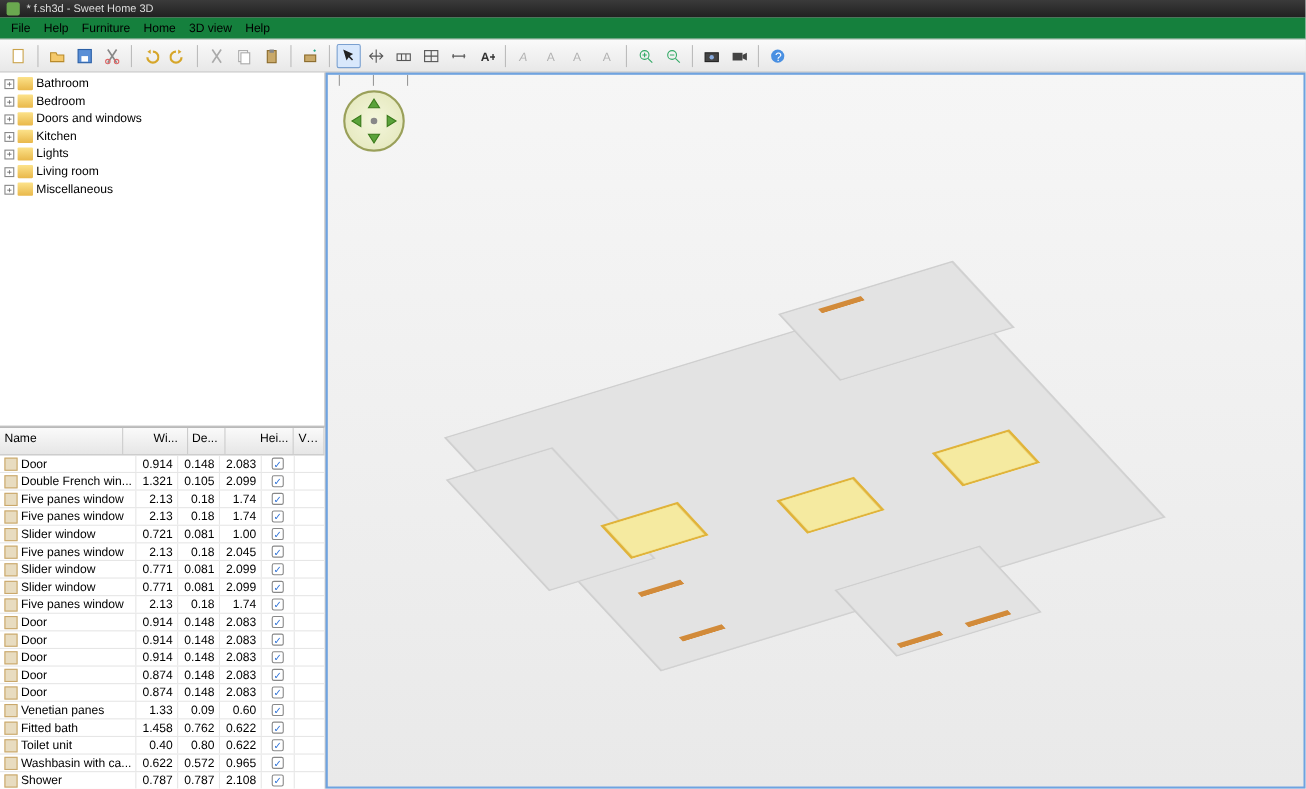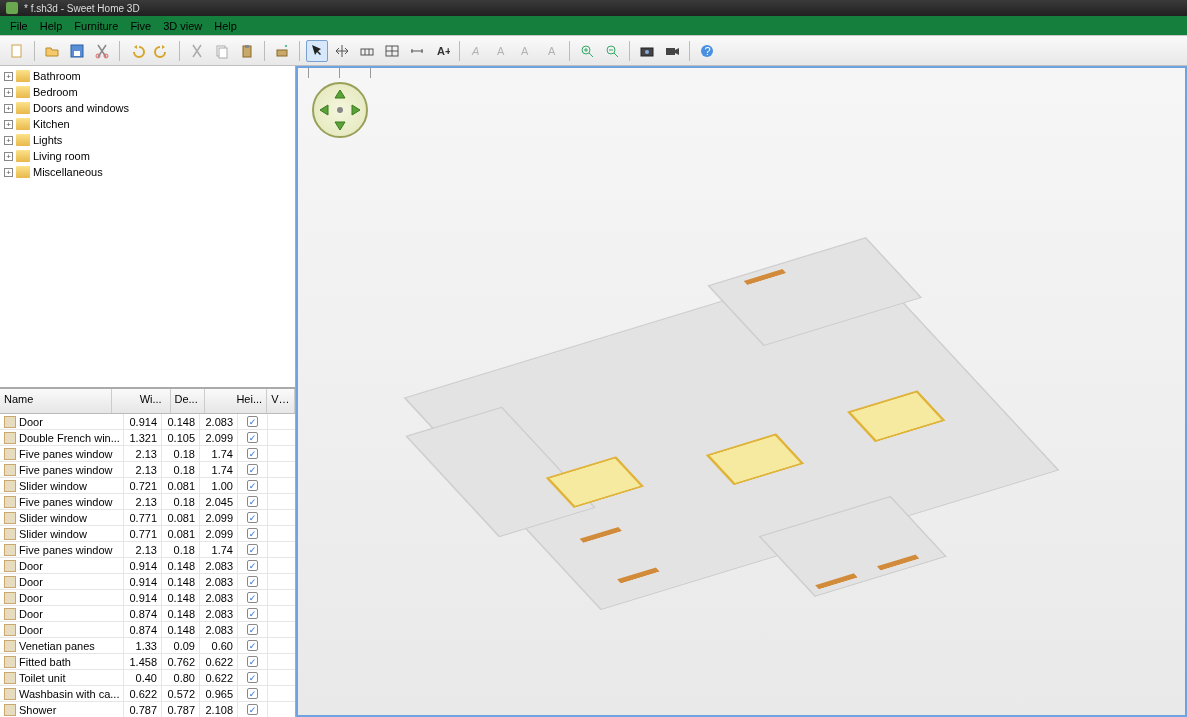--- a/index.html
+++ b/index.html
@@ -70,21 +70,21 @@
 
 <div class="titlebar">
   <span class="icon"></span>
   <span class="titlebar-text">* f.sh3d - Sweet Home 3D</span>
 </div>
 
 <div class="menubar">
   <span class="menu-item">File</span>
   <span class="menu-item">Help</span>
   <span class="menu-item">Furniture</span>
-  <span class="menu-item">Five</span>
+  <span class="menu-item">Home</span>
   <span class="menu-item">3D view</span>
   <span class="menu-item">Help</span>
 </div>
 
 <div class="toolbar">
   <span class="tb-btn">
       <svg viewBox="0 0 16 16">
         <rect x="3" y="2" width="9" height="12" fill="#fff" stroke="#caa34a"></rect>
       </svg>
     </span>

